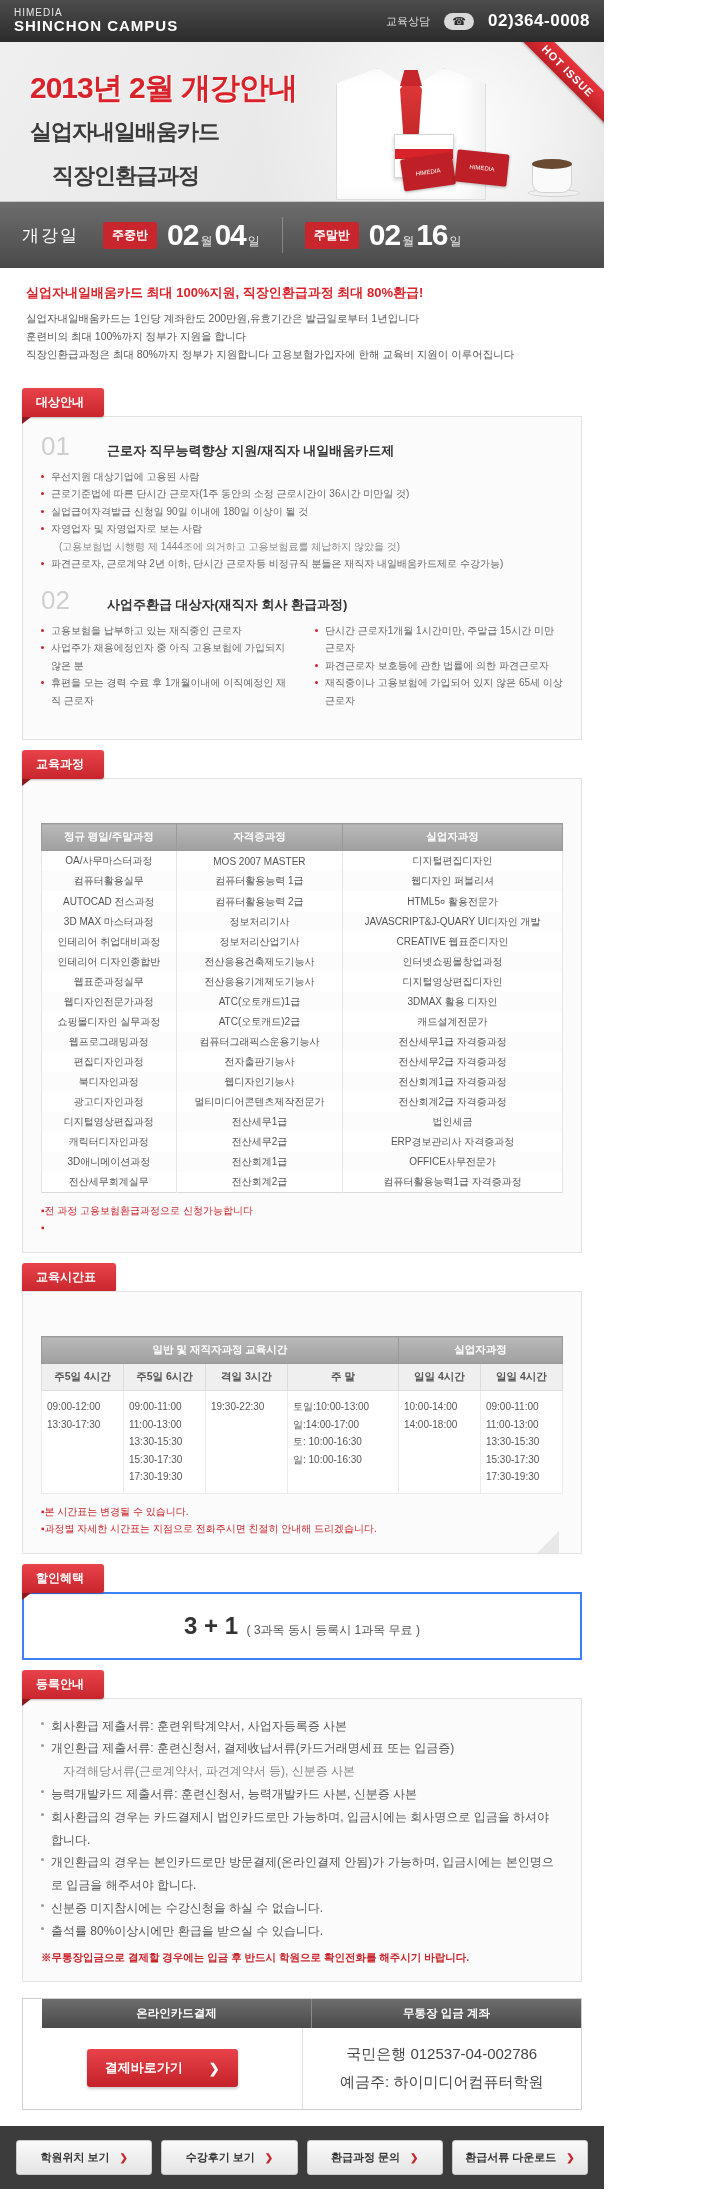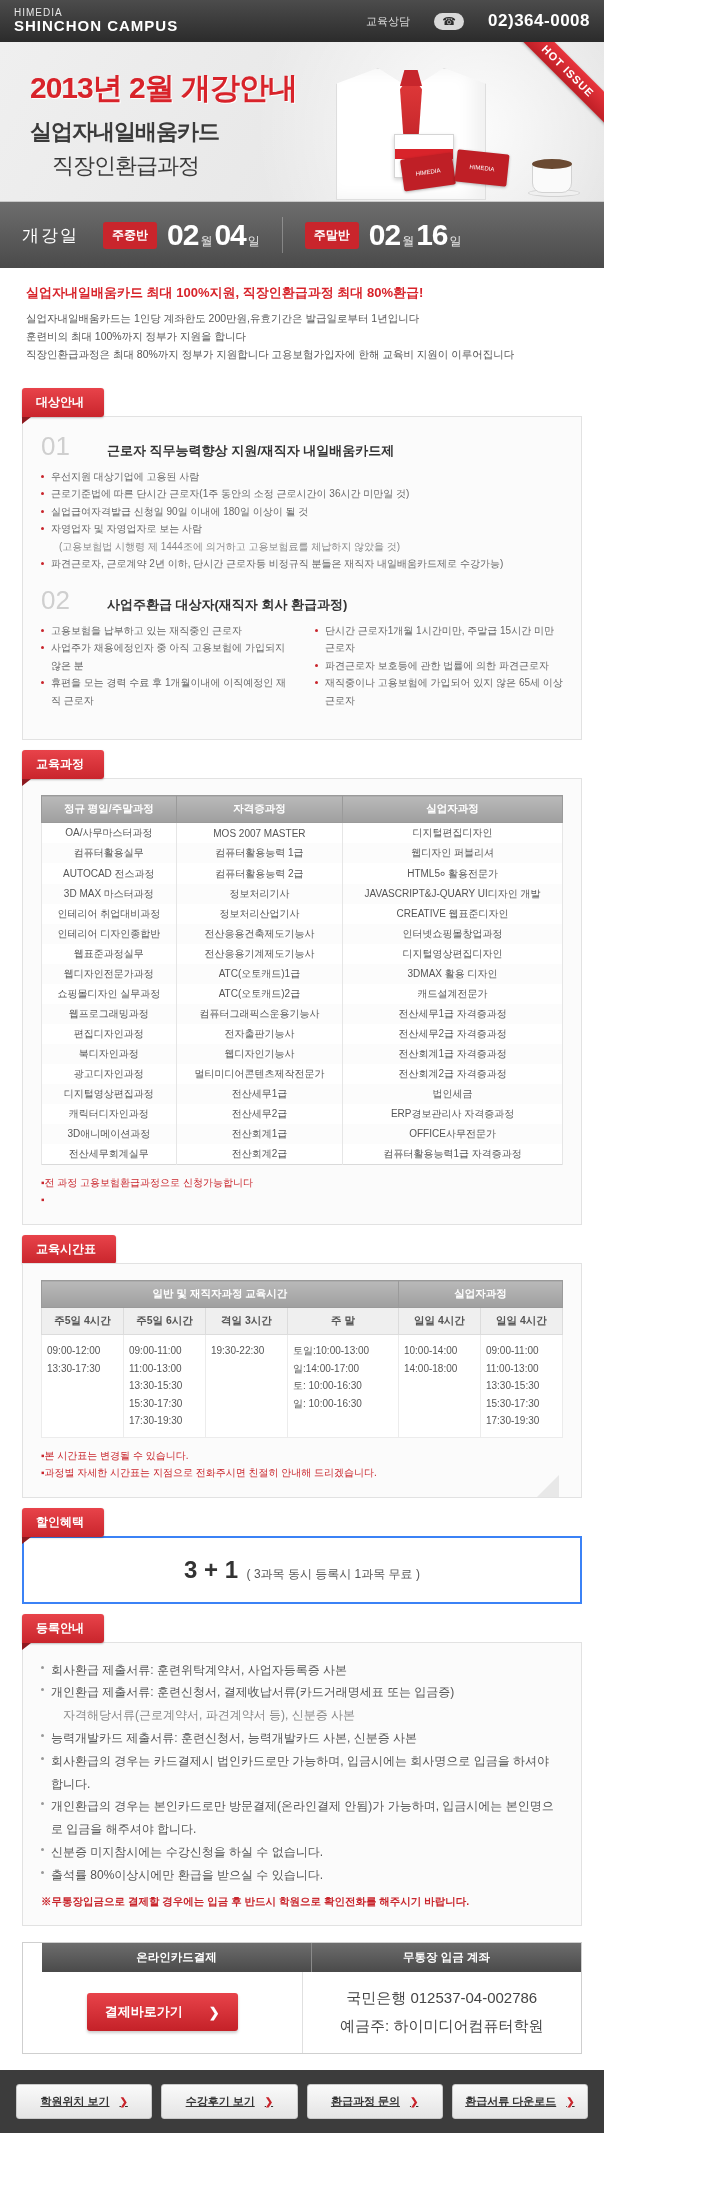--- a/index.html
+++ b/index.html
@@ -17,21 +17,21 @@
   .topbar {
     height:42px;
     background:linear-gradient(#4c4c4c,#2b2b2b);
     display:flex; align-items:center; justify-content:space-between;
     padding:0 14px;
     color:#fff;
   }
   .logo { display:flex; flex-direction:column; line-height:1.05; }
   .logo .l1 { font-size:10px; letter-spacing:1px; color:#e7e7e7; }
   .logo .l2 { font-size:15px; font-weight:bold; letter-spacing:1px; color:#ffffff; }
-  .tel { display:flex; align-items:center; gap:24px; }
+  .tel { display:flex; align-items:center; gap:14px; }
   .tel .lbl { font-size:11px; color:#dcdcdc; }
   .tel .phicon {
     width:30px;height:17px;border-radius:9px;background:#d9d9d9;color:#2b2b2b;
     font-size:11px;display:flex;align-items:center;justify-content:center;
   }
   .tel .num { font-size:17px; font-weight:bold; letter-spacing:0.5px; }
 
   
   .hero {
     position:relative;
@@ -45,21 +45,21 @@
     background:
       radial-gradient(circle at 78% 55%, rgba(255,255,255,.9) 0%, rgba(255,255,255,0) 45%),
       linear-gradient(120deg,#efefef 0%,#e7e7e7 60%,#dcdcdc 100%);
   }
   .hero-text { position:absolute; left:30px; top:26px; z-index:3; }
   .hero-t1 {
     font-size:30px; font-weight:bold; color:#d8232a;
     text-shadow:1px 1px 0 #fff; letter-spacing:-1px;
   }
   .hero-t2 { margin-top:8px; font-size:22px; font-weight:bold; color:#3a3a3a; letter-spacing:-1px;}
-  .hero-t3 { margin-top:4px; font-size:22px; font-weight:normal; color:#3a3a3a; letter-spacing:-1px; padding-left:22px;}
+  .hero-t3 { margin-top:14px; font-size:22px; font-weight:bold; color:#3a3a3a; letter-spacing:-1px; padding-left:22px;}
 
   
   .shirt {
     position:absolute; right:118px; top:18px; width:150px; height:140px; z-index:2;
   }
   .shirt .body {
     position:absolute; left:0; top:8px; width:150px; height:132px;
     background:#ffffff; border:1px solid #dedede;
     clip-path:polygon(0% 12%, 28% 0%, 50% 16%, 72% 0%, 100% 12%, 100% 100%, 0% 100%);
     box-shadow:inset -12px 0 18px rgba(0,0,0,.06);
@@ -162,21 +162,21 @@
   .bullets li::before {
     content:""; position:absolute; left:0; top:7px; width:3px; height:3px;
     background:#c9252c; border-radius:50%;
   }
   .bullets li.sub { padding-left:18px; color:#888; }
   .bullets li.sub::before { display:none; }
   .two-col { display:flex; gap:26px; }
   .two-col > ul { flex:1; }
 
   
-  table { width:100%; border-collapse:collapse; }
+  table { width:100%; border-collapse:collapse;margin-top:28px; }
   .ctable { background:#fff; border:1px solid #dadada; }
   .ctable th {
     background:linear-gradient(#b9b9b9,#9f9f9f); color:#fff;
     font-size:10.5px; font-weight:bold; padding:6px 0; border:1px solid #9a9a9a;
   }
   .ctable td {
     font-size:10px; color:#555; padding:3px 6px; text-align:center;
     border-left:1px solid #e6e6e6; border-right:1px solid #e6e6e6;
   }
   .ctable tr:nth-child(even) td { background:#fcfcfc; }
@@ -232,21 +232,21 @@
     background:linear-gradient(#e8434a,#c42128); color:#fff; border:none;
     font-size:13px; font-weight:bold; padding:10px 18px; border-radius:3px;
     display:flex; align-items:center; gap:26px; cursor:pointer;
     box-shadow:0 2px 3px rgba(0,0,0,.2);
   }
   .bankinfo { font-size:15px; color:#444; line-height:1.9; text-align:center; }
 
   
   .footer {
     margin-top:16px; background:#3c3c3c; padding:14px 16px;
-    display:flex; gap:9px; justify-content:space-between;text-decoration:underline;
+    display:flex; gap:9px; justify-content:space-between;
   }
   .fbtn {
     flex:1; background:linear-gradient(#fafafa,#e4e4e4); border:1px solid #c9c9c9;
     border-radius:3px; font-size:11px; color:#333; font-weight:bold;
     padding:9px 6px; display:flex; align-items:center; justify-content:center; gap:10px;
     cursor:pointer;
   }
   .fbtn .arr { color:#c9252c; font-size:10px; }
   .curl {
     position:absolute; right:22px; width:0; height:0;

